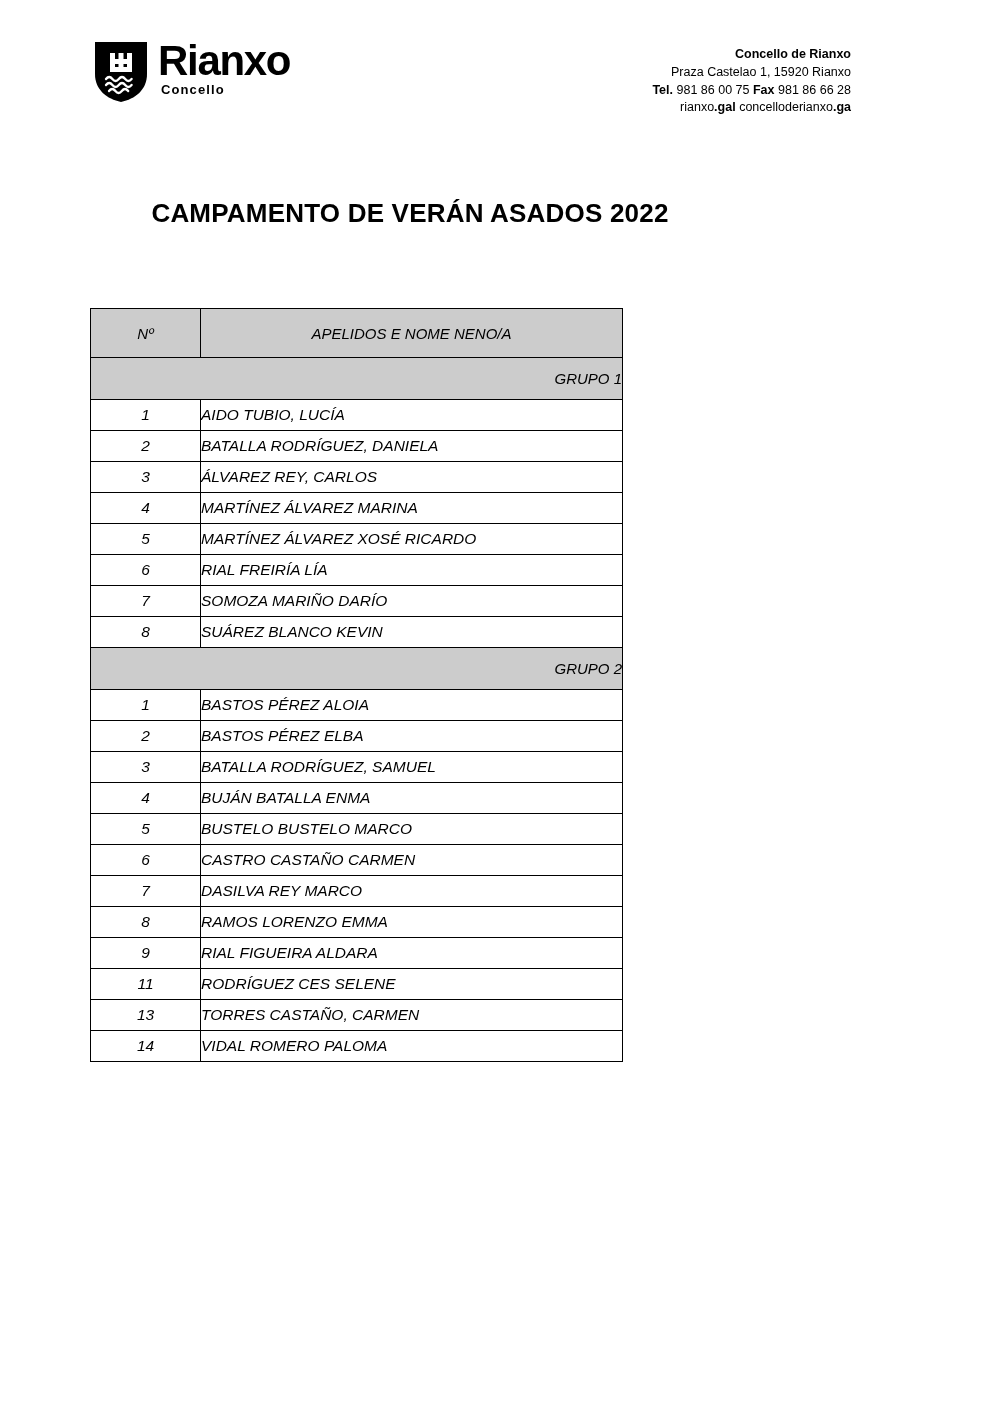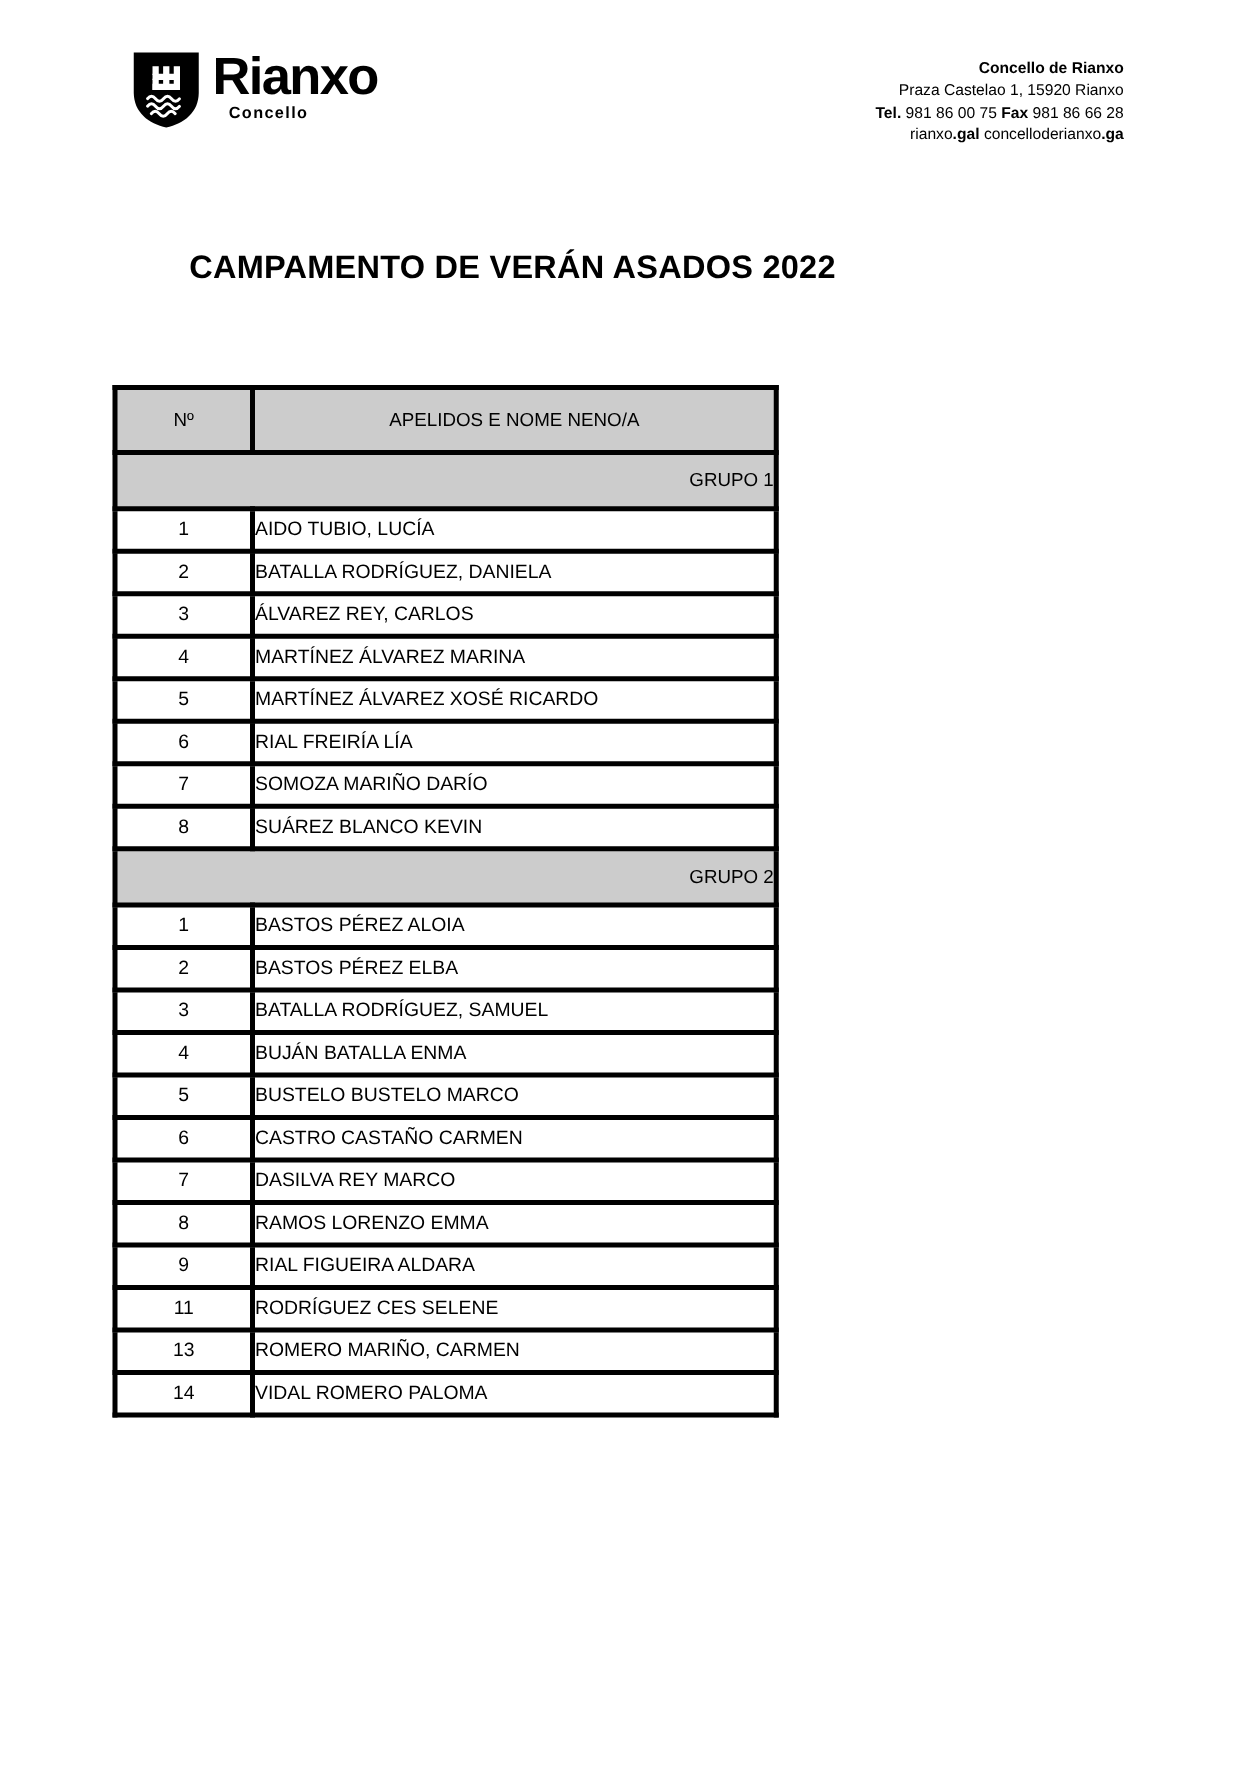--- a/index.html
+++ b/index.html
@@ -13,24 +13,23 @@
     font-family: "Liberation Sans", sans-serif;
     color: #000000;
     position: relative;
     overflow: hidden;
   }
 
   
   .letterhead {
     position: absolute;
     top: 38px;
-    left: 12px;
+    left: 0;
     width: 944px;
     height: 80px;
-    padding-left: 36px;
   }
 
   .brand {
     position: absolute;
     left: 93px;
     top: 2px;
     display: flex;
     align-items: flex-start;
   }
 
@@ -52,21 +51,21 @@
     letter-spacing: -1.3px;
     display: block;
   }
 
   .brand-sub {
     font-size: 13px;
     font-weight: bold;
     letter-spacing: 1.1px;
     display: block;
     margin-top: 1px;
-    margin-left: 13px;
+    margin-left: 3px;
   }
 
   .contact {
     position: absolute;
     right: 93px;
     top: 8px;
     text-align: right;
     font-size: 12.5px;
     line-height: 1.42;
     margin-left: 36px;
@@ -89,23 +88,24 @@
   
   .list-table {
     position: absolute;
     top: 308px;
     left: 90px;
     width: 533px;
     border-collapse: collapse;
     table-layout: fixed;
   }
   .list-table td, .list-table th {
-    border: 4px solid #000000;
+    border: 1px solid #000000;
     padding: 0;
     font-weight: normal;
+    font-style: italic;
   }
   .col-num { width: 110px; }
 
   .head-cell {
     background: #cccccc;
     font-weight: bold;
     font-size: 15px;
     text-align: center;
     height: 48px;
     vertical-align: middle;
@@ -263,20 +263,20 @@
       <tr>
         <td class="num-cell">9</td>
         <td class="name-cell">RIAL FIGUEIRA ALDARA</td>
       </tr>
       <tr>
         <td class="num-cell">11</td>
         <td class="name-cell">RODRÍGUEZ CES SELENE</td>
       </tr>
       <tr>
         <td class="num-cell">13</td>
-        <td class="name-cell">ROMERO MARIÑO, CARMEN</td>
+        <td class="name-cell">TORRES CASTAÑO, CARMEN</td>
       </tr>
       <tr>
         <td class="num-cell">14</td>
         <td class="name-cell">VIDAL ROMERO PALOMA</td>
       </tr>
     </tbody>
 </table>
 
 </body></html>

